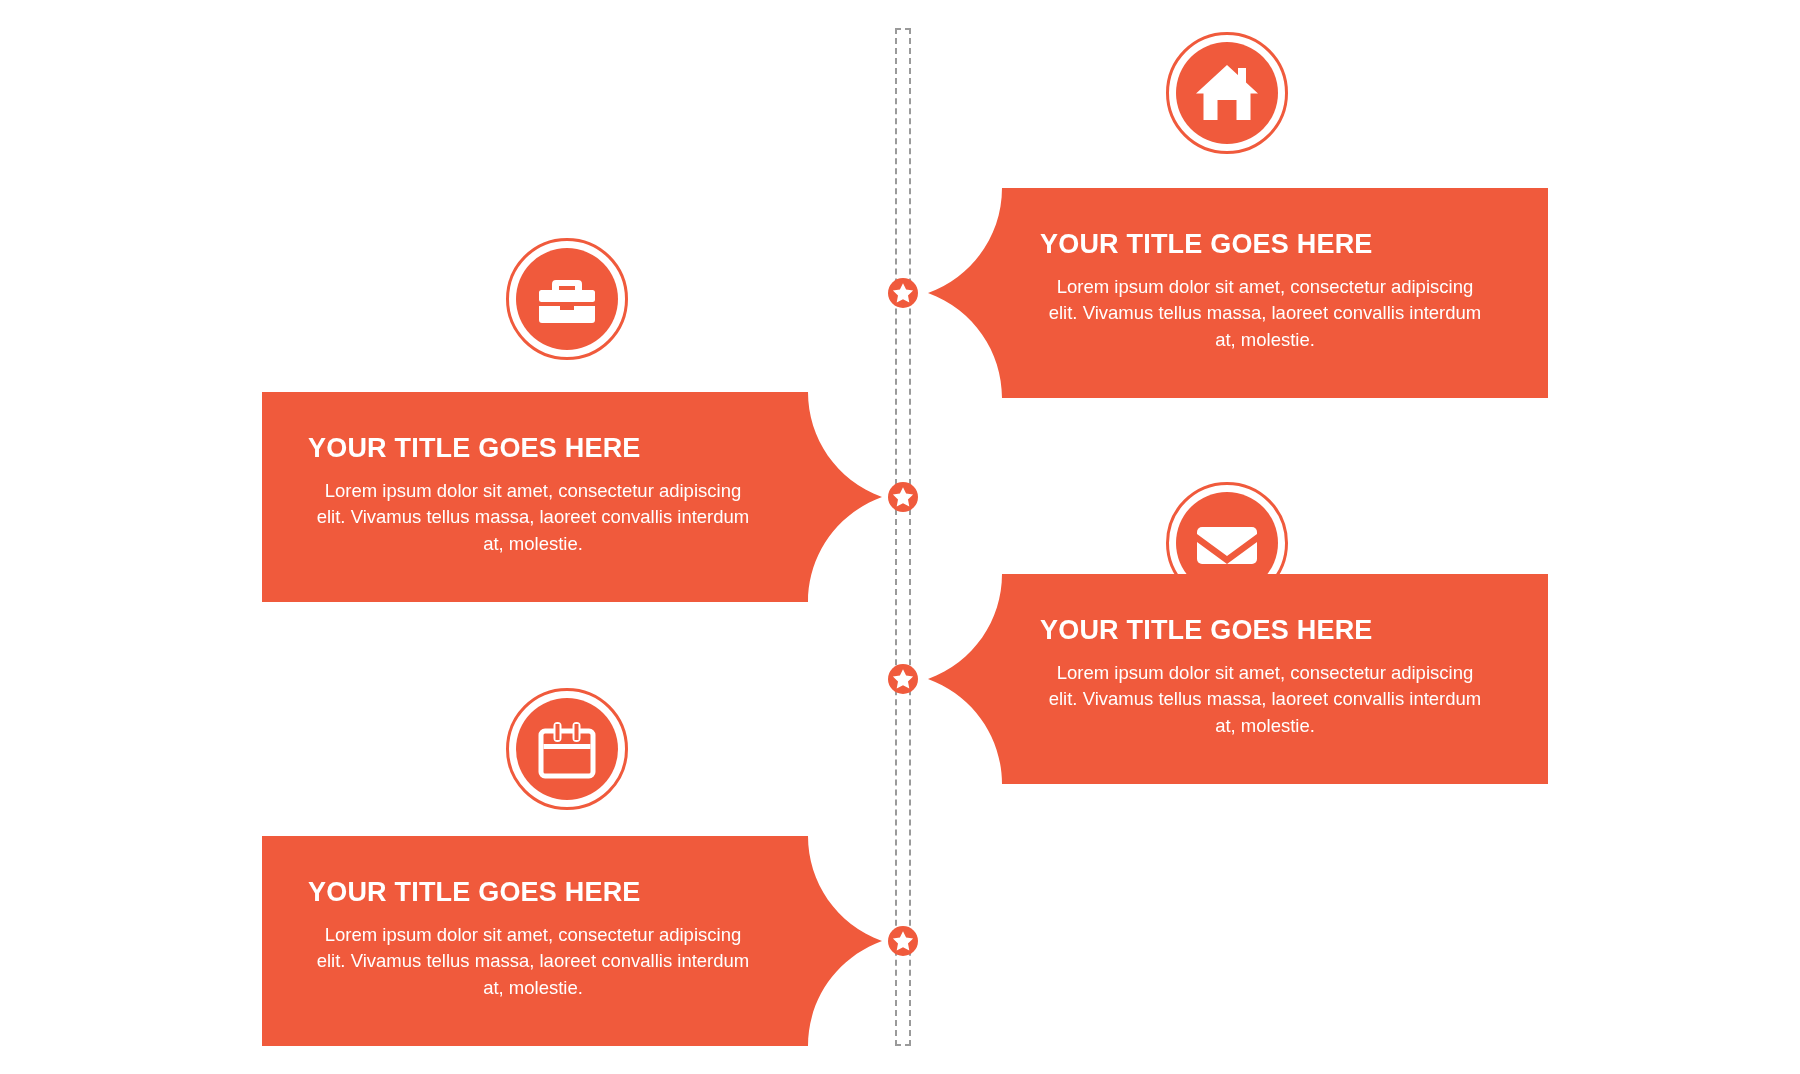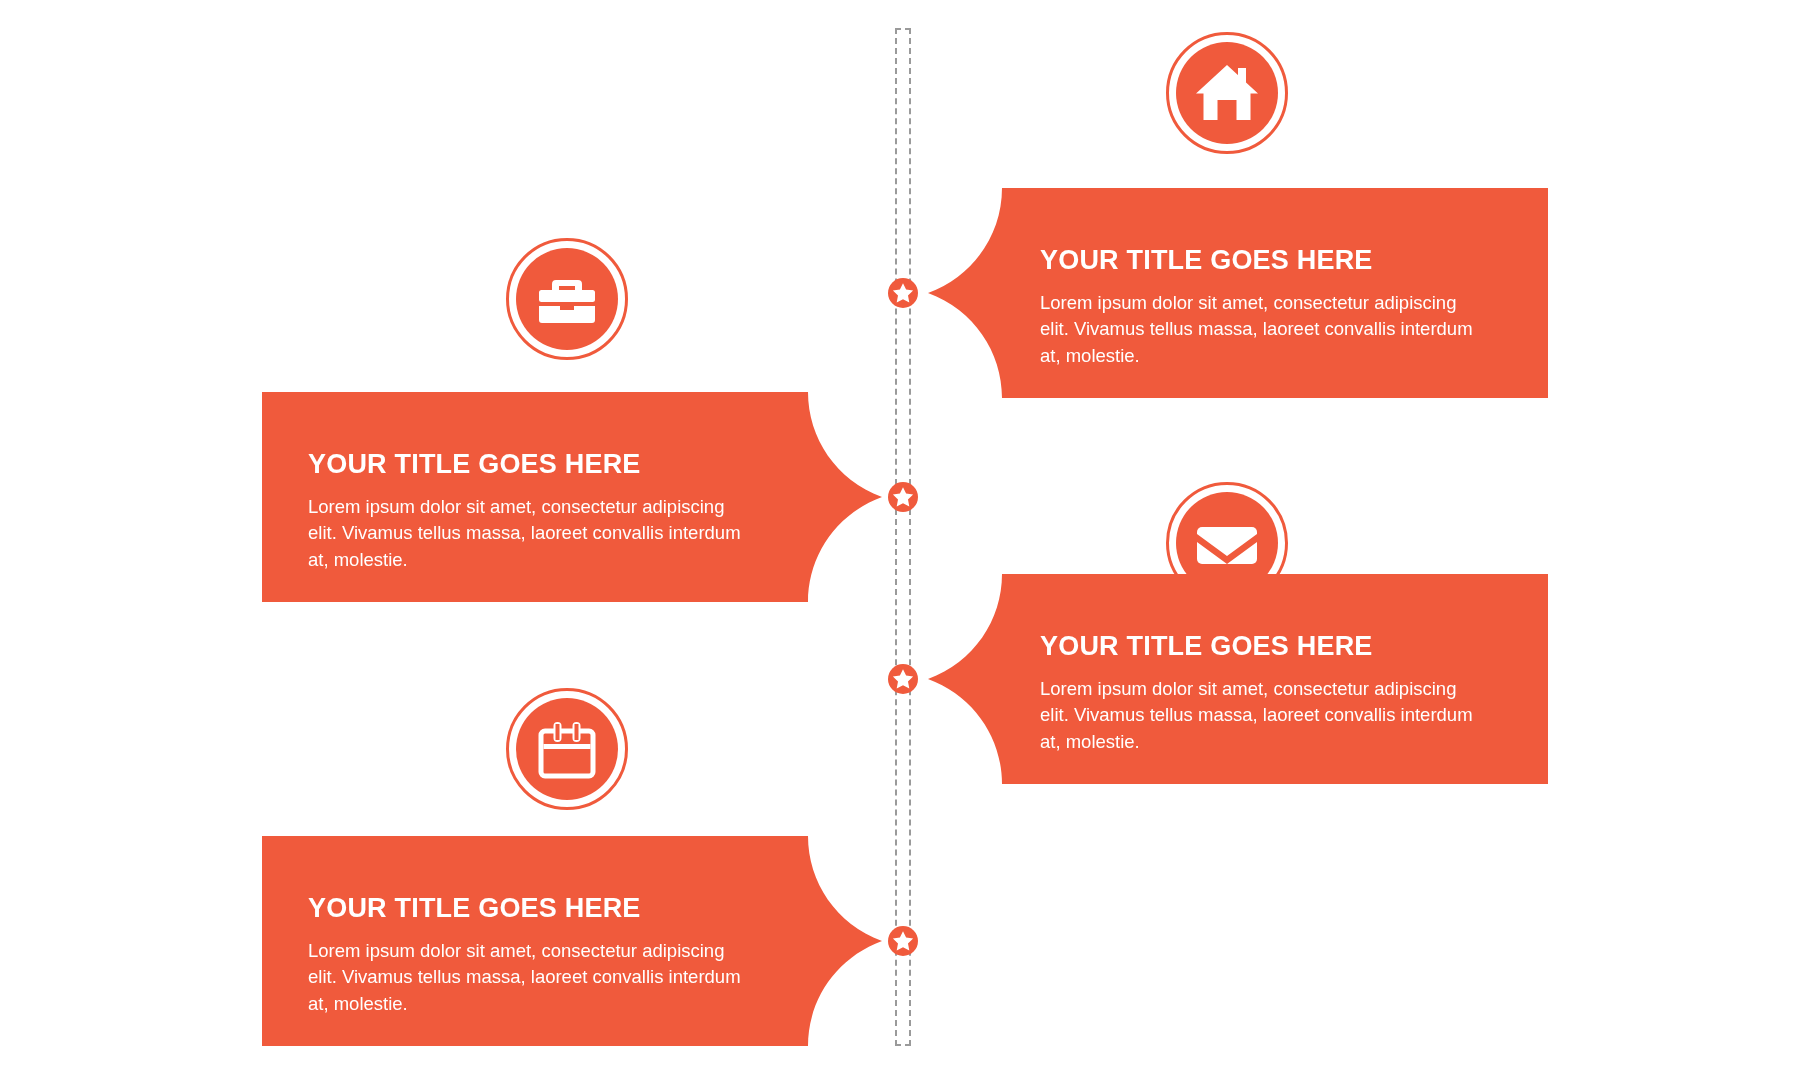--- a/index.html
+++ b/index.html
@@ -37,37 +37,37 @@
   }
   .card-svg {
     position: absolute;
     left: 0;
     top: 0;
     overflow: visible;
   }
   .card-body {
     position: absolute;
     color: #ffffff;
-    margin-top: 16px;
   }
   .card-title {
     font-size: 27px;
     font-weight: bold;
     letter-spacing: 0.2px;
     line-height: 1.1;
     margin: 0 0 14px 0;
     white-space: nowrap;
     color: #ffffff;
   }
   .card-text {
     font-size: 18.5px;
     line-height: 1.44;
     margin: 0;
     color: #ffffff;
     font-weight: 400;
+    text-align: center;
   }
 
   
   .icon-badge {
     position: absolute;
     width: 122px;
     height: 122px;
   }
 
   

